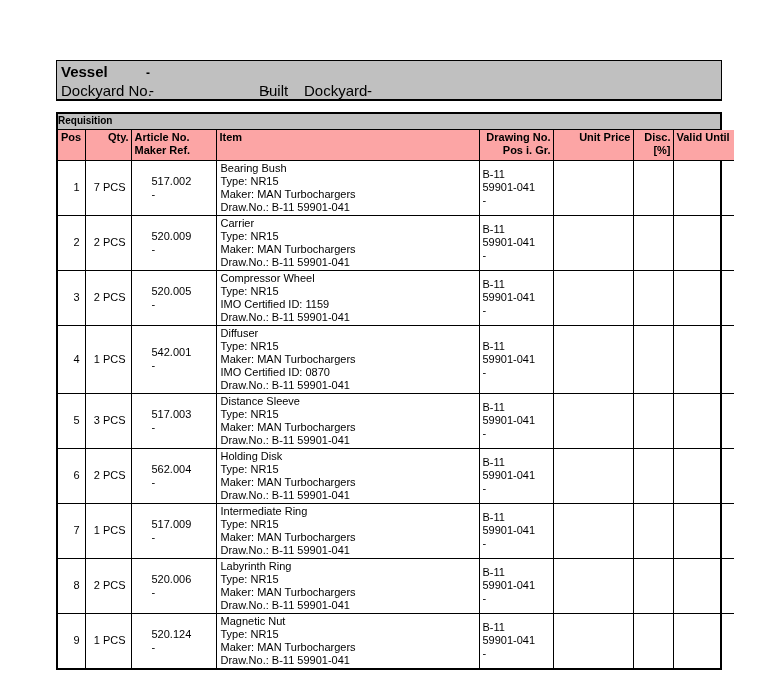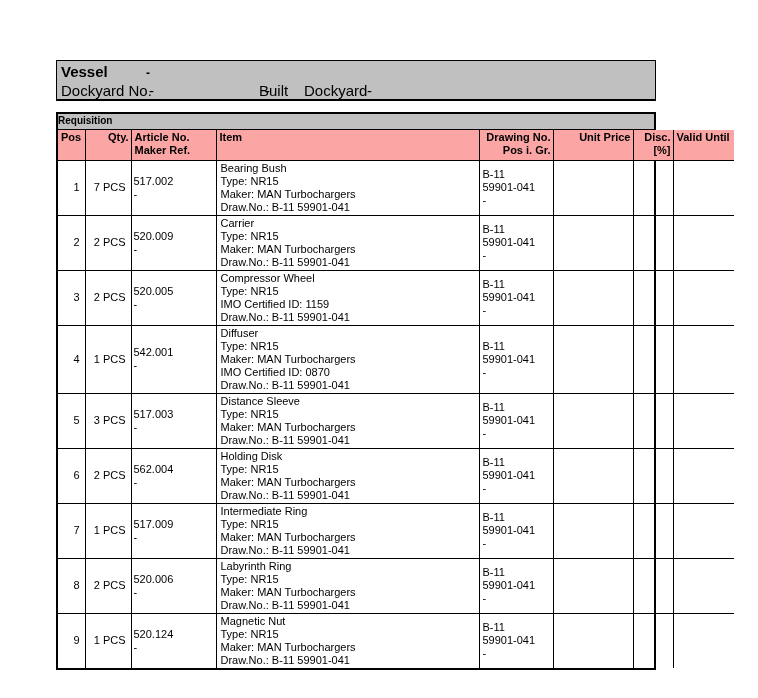--- a/index.html
+++ b/index.html
@@ -4,21 +4,21 @@
 <style>
   html, body { margin: 0; padding: 0; }
   body {
     width: 758px; height: 698px;
     background: #ffffff;
     position: relative;
     font-family: "Liberation Sans", sans-serif;
     color: #000;
     overflow: hidden;
   }
-  .content { position: absolute; left: 56px; top: 60px; width: 600px; box-sizing: border-box; }
+  .content { position: absolute; left: 56px; top: 60px; width: 666px; box-sizing: border-box; }
 
   
   .vessel-block {
     background: #c0c0c0;
     border: 1px solid #000;
     border-bottom: 2px solid #000;
     padding: 2px 4px 3px 4px;
     box-sizing: border-box;
   }
   .vessel-line1 { position: relative; height: 19px; }
@@ -51,21 +51,21 @@
     padding: 1px 2px;
     vertical-align: top;
     white-space: pre-line;
   }
   th.left { text-align: left; padding-left: 3px; }
   th.center { text-align: right; }
   thead tr { height: 30px; }
   td { padding: 1px 3px; }
   td.pos { text-align: right; padding-right: 5px; vertical-align: middle; }
   td.qty { text-align: right; padding-right: 5px; vertical-align: middle; }
-  td.article { vertical-align: middle; white-space: pre-line; padding-left: 2px; }
+  td.article { vertical-align: middle; white-space: pre-line; padding-left: 20px; }
   td.item { vertical-align: top; white-space: pre-line; padding-left: 4px; }
   td.drawing { vertical-align: middle; white-space: pre-line; padding-left: 3px; }
   td.blank { vertical-align: middle; }
 </style>
 </head>
 <body>
 
 <div class="content">
 
   <div class="vessel-block">

